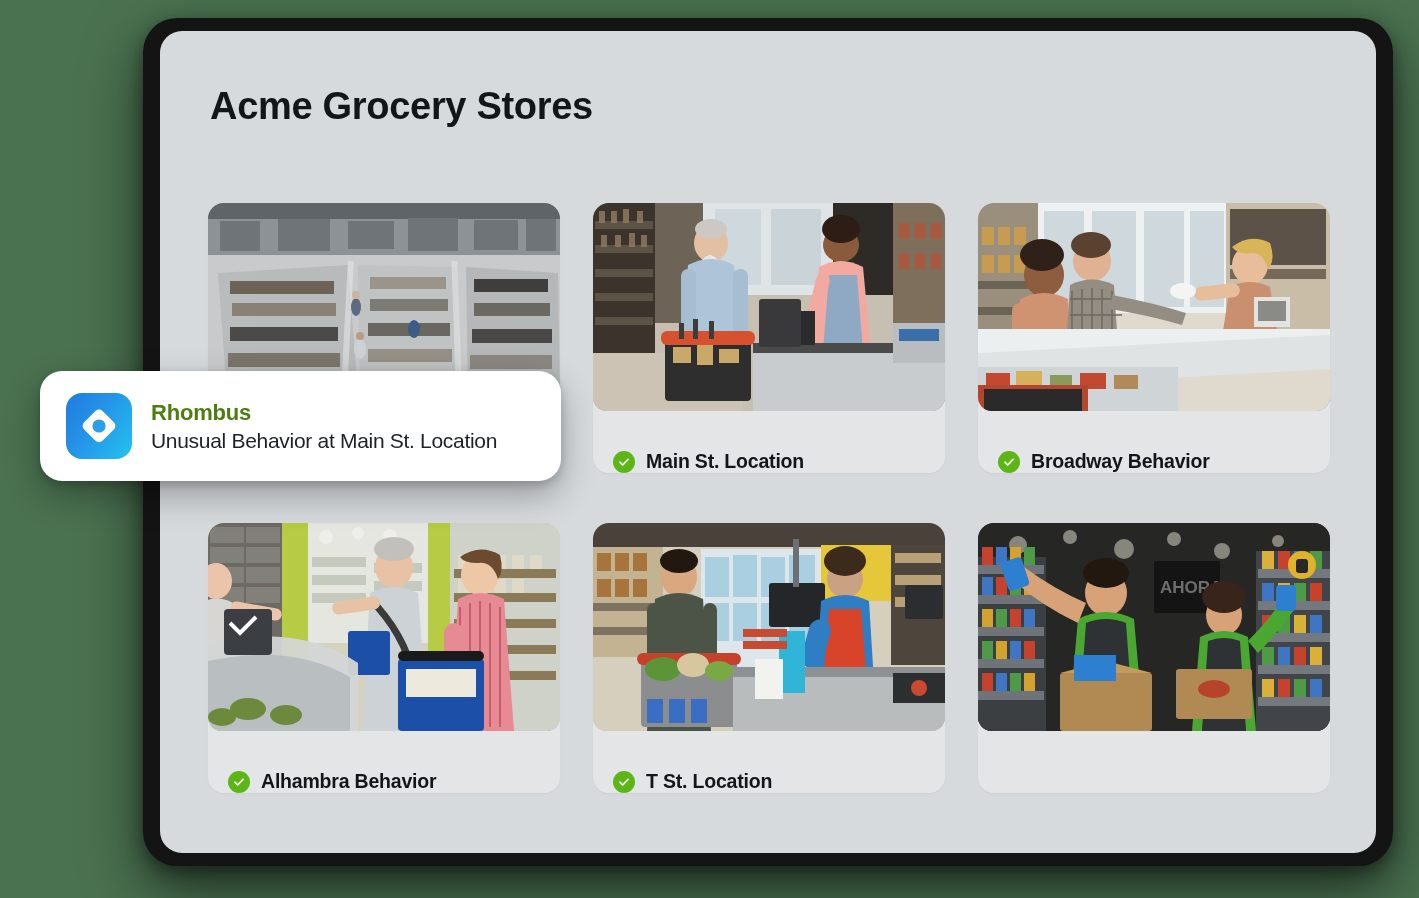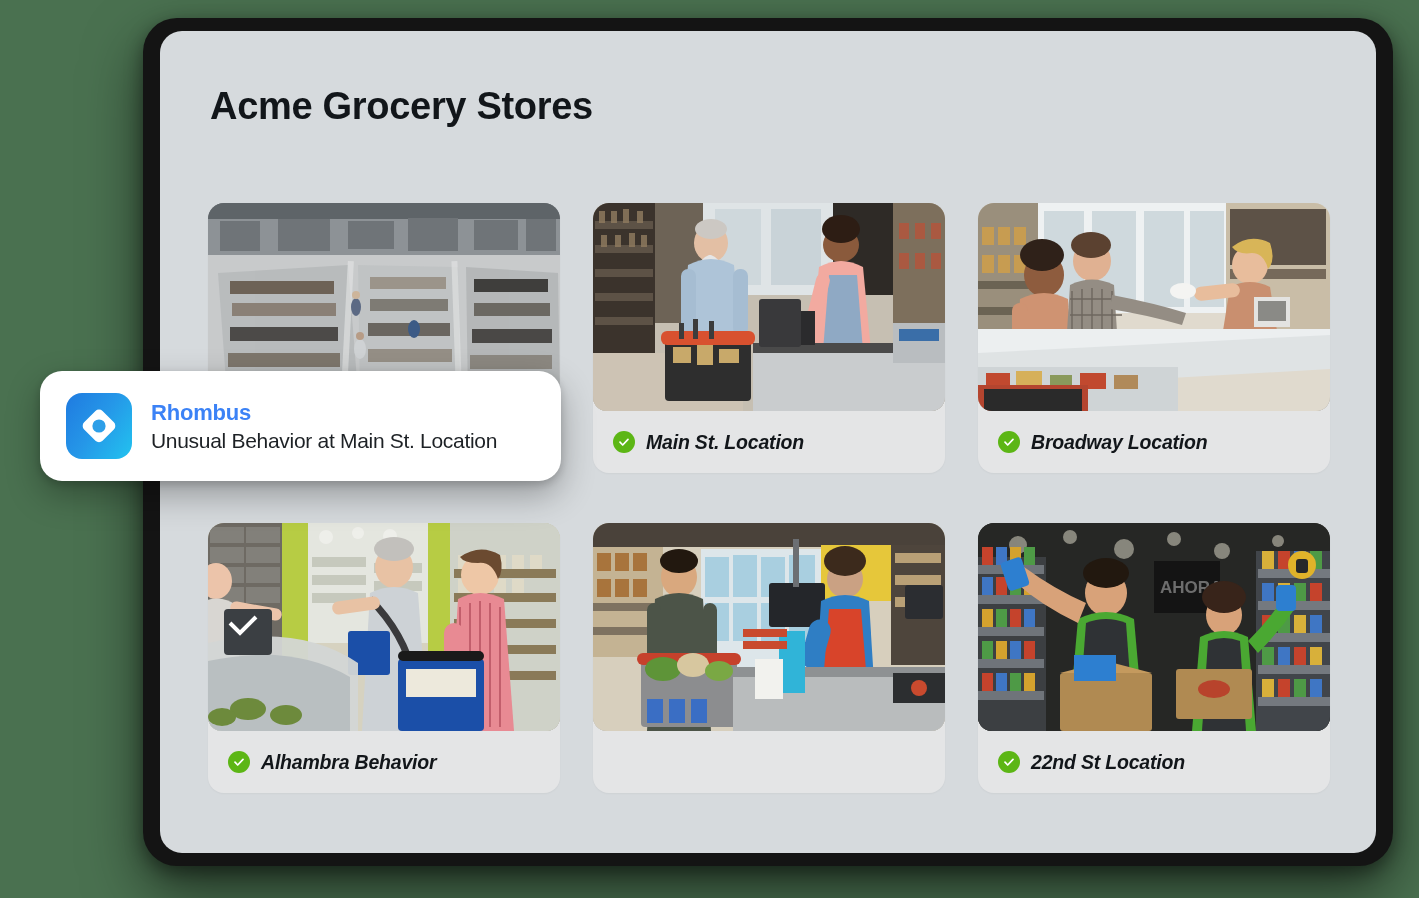--- a/index.html
+++ b/index.html
@@ -78,24 +78,23 @@
     width: 100%;
     border-radius: 14px;
     overflow: hidden;
     position: relative;
     background: #9aa0a4;
   }
 
   .card-footer {
     flex: 1;
     display: flex;
-    align-items: center;
+    align-items: flex-end;
     gap: 11px;
     padding: 0 0 0 20px;
-    font-style: italic;
   }
 
   .status-badge {
     width: 22px;
     height: 22px;
     border-radius: 50%;
     background: #5cb615;
     flex: none;
     display: flex;
     align-items: center;
@@ -136,21 +135,21 @@
     flex: none;
     display: flex;
     align-items: center;
     justify-content: center;
   }
 
   .toast-text { display: flex; flex-direction: column; gap: 3px; }
   #toast-app-name {
     font-size: 22px;
     font-weight: bold;
-    color: #3b82f6;
+    color: #4d7c0f;
     letter-spacing: -0.2px;
   }
   #toast-message {
     font-size: 21px;
     color: #1d2125;
     letter-spacing: -0.3px;
   }
 
   
   .scene { position: absolute; inset: 0; }
@@ -399,21 +398,21 @@
             <rect x="280" y="98" width="28" height="20" fill="#8a8a86"></rect>
           </svg>
         </div>
       </div>
       <div class="card-footer">
         <span class="status-badge">
           <svg width="14" height="14" viewBox="0 0 14 14">
               <path d="M3 7.2 L5.7 10 L11 4.4" fill="none" stroke="#ffffff" stroke-width="1.7" stroke-linecap="round" stroke-linejoin="round"></path>
             </svg>
         </span>
-        <span class="card-label">Broadway Location</span>
+        <span class="card-label">Broadway Behavior</span>
       </div>
     </div>
 
     <div class="store-card">
       <div class="card-thumb">
         <div class="scene sc-deli2">
           <svg viewBox="0 0 352 208" width="352" height="208" preserveAspectRatio="none">
             <rect x="0" y="0" width="352" height="208" fill="#d6d2c0"></rect>
             <rect x="0" y="0" width="74" height="140" fill="#6e6a63"></rect>
             <g fill="#82807a">
@@ -578,20 +577,28 @@
             <rect x="186" y="108" width="26" height="62" fill="#30b4d8"></rect>
             <rect x="162" y="136" width="28" height="40" fill="#f2f2ee"></rect>
             <g fill="#c94a2e">
                 <rect x="150" y="106" width="44" height="8"></rect>
                 <rect x="150" y="118" width="44" height="8"></rect>
               </g>
             <rect x="300" y="150" width="52" height="30" fill="#2c2e30"></rect>
             <circle cx="326" cy="165" r="8" fill="#c94a2e"></circle>
           </svg>
         </div>
+      </div>
+      <div class="card-footer">
+        <span class="status-badge">
+          <svg width="14" height="14" viewBox="0 0 14 14">
+              <path d="M3 7.2 L5.7 10 L11 4.4" fill="none" stroke="#ffffff" stroke-width="1.7" stroke-linecap="round" stroke-linejoin="round"></path>
+            </svg>
+        </span>
+        <span class="card-label">T St. Location</span>
       </div>
     </div>
 
     <div class="store-card">
       <div class="card-thumb">
         <div class="scene sc-stock">
           <svg viewBox="0 0 352 208" width="352" height="208" preserveAspectRatio="none">
             <rect x="0" y="0" width="352" height="208" fill="#262725"></rect>
             <g fill="#e8e4d2" opacity="0.5">
               <circle cx="40" cy="22" r="9"></circle>
@@ -684,28 +691,20 @@
             <g>
               <rect x="82" y="150" width="92" height="58" rx="3" fill="#b08a52"></rect>
               <path d="M82 150 L128 138 L174 150 Z" fill="#c49a5e"></path>
               <rect x="96" y="132" width="42" height="26" fill="#2d7fd0"></rect>
               <rect x="198" y="146" width="76" height="50" rx="3" fill="#b08a52"></rect>
               <ellipse cx="236" cy="166" rx="16" ry="9" fill="#b8432c"></ellipse>
             </g>
           </svg>
         </div>
       </div>
-      <div class="card-footer">
-        <span class="status-badge">
-          <svg width="14" height="14" viewBox="0 0 14 14">
-              <path d="M3 7.2 L5.7 10 L11 4.4" fill="none" stroke="#ffffff" stroke-width="1.7" stroke-linecap="round" stroke-linejoin="round"></path>
-            </svg>
-        </span>
-        <span class="card-label">22nd St Location</span>
-      </div>
     </div>
 
   </div>
 </div>
 
 <div id="notification-toast">
   <div id="rhombus-app-icon">
     <svg width="44" height="44" viewBox="0 0 44 44">
       <rect x="22" y="3.5" width="26" height="26" rx="5" ry="5" transform="rotate(45 22 3.5)" fill="#ffffff"></rect>
       <circle cx="22" cy="22" r="6.6" fill="#2d9fe8"></circle>

